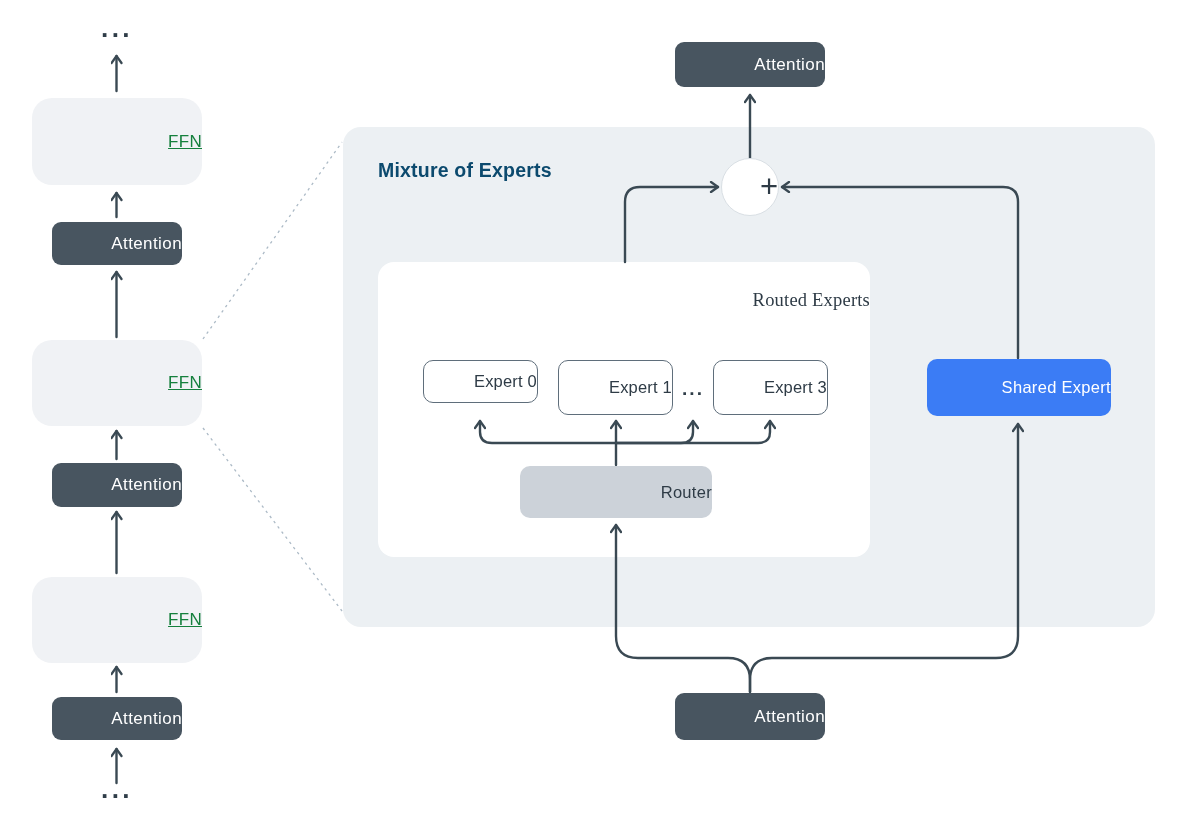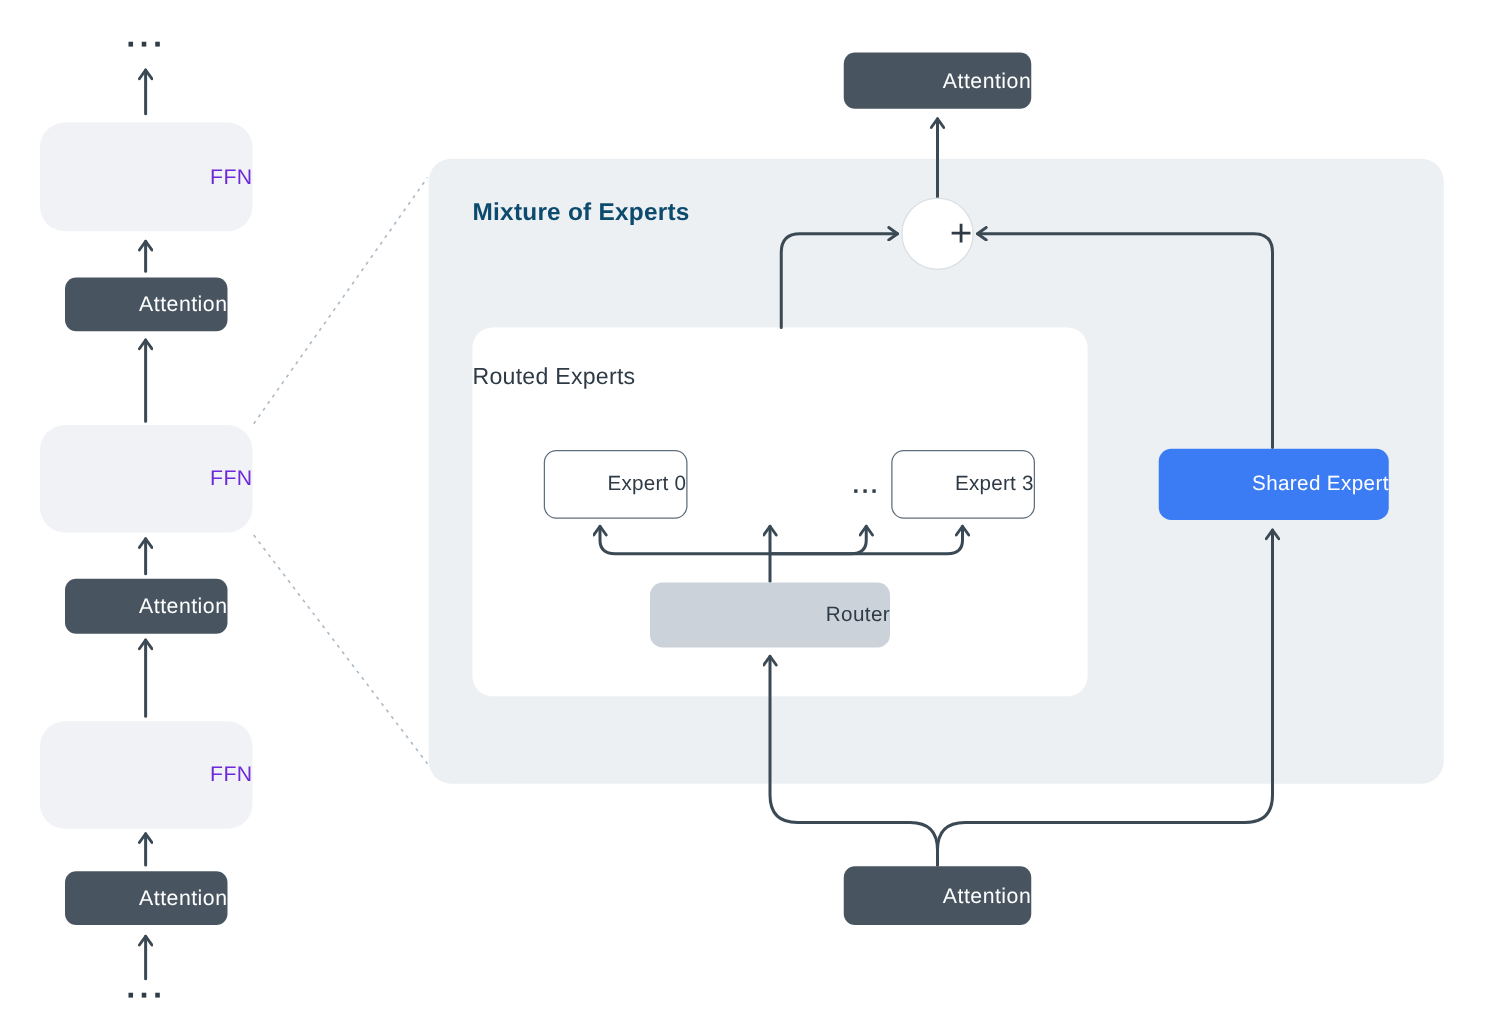--- a/index.html
+++ b/index.html
@@ -6,22 +6,22 @@
   #canvas{
     position:relative;width:1200px;height:817px;background:#ffffff;
     font-family:"Liberation Sans",sans-serif;overflow:hidden;
   }
   .abs{position:absolute;}
   .layer-bg{z-index:1;}
   .layer-wire{z-index:2;}
   .layer-box{z-index:3;}
   .flex-c{display:flex;align-items:center;justify-content:flex-end;}
   .box-light{
-    background:#f0f2f5;border-radius:20px;color:#6d28d9;
-    font-size:17px;letter-spacing:.3px;
+    background:#f0f2f5;border-radius:20px;color:#15803d;
+    font-size:17px;letter-spacing:.3px;text-decoration:underline;
   }
   .box-dark{
     background:#485560;border-radius:9px;color:#ffffff;
     font-size:17px;letter-spacing:.4px;
   }
   .panel{background:#ecf0f3;border-radius:18px;}
   .white-box{background:#ffffff;border-radius:16px;}
   .expert{
     background:#ffffff;border:1.6px solid #5f6e7b;border-radius:10px;
     color:#2e3b46;font-size:16.5px;letter-spacing:.2px;
@@ -36,21 +36,22 @@
   }
   .plus-circle{
     background:#ffffff;border:1.6px solid #d9dfe4;border-radius:50%;
     color:#2e3b46;font-size:31px;font-weight:500;line-height:1;
   }
   .diagram-title{
     color:#0c4a6e;font-size:19.5px;font-weight:600;letter-spacing:.2px;
   }
   .sub-title{
     color:#2e3b46;font-size:18.5px;font-weight:500;letter-spacing:.2px;
-    text-align:left;
+    text-align:right;
+    font-family:Liberation Serif, serif;
   }
   .dots{
     color:#2f3d48;font-weight:700;font-size:26px;letter-spacing:2px;
     line-height:1;text-align:center;
   }
   .dots-small{
     color:#2f3d48;font-weight:700;font-size:19px;letter-spacing:1px;
     line-height:1;text-align:center;
   }
 </style>
@@ -128,22 +129,25 @@
   <div class="abs layer-box box-dark flex-c" style="left:675px;top:42px;width:150px;height:45px;">
     <span>Attention</span>
   </div>
 
   <div class="abs layer-box plus-circle flex-c" style="left:721px;top:158px;width:58px;height:58px;box-sizing:border-box;">
     <span style="margin-top:-2px;">+</span>
   </div>
 
   <div class="abs layer-box sub-title" style="left:378px;top:290px;width:492px;">Routed Experts</div>
 
-  <div class="abs layer-box expert flex-c" style="left:423px;top:360px;width:115px;height:55px;box-sizing:border-box;margin-left:12px;">
+  <div class="abs layer-box expert flex-c" style="left:423px;top:360px;width:115px;height:43px;box-sizing:border-box;">
     <span>Expert 0</span>
+  </div>
+  <div class="abs layer-box expert flex-c" style="left:558px;top:360px;width:115px;height:55px;box-sizing:border-box;">
+    <span>Expert 1</span>
   </div>
   <div class="abs layer-box dots-small" style="left:678px;top:384px;width:30px;">···</div>
   <div class="abs layer-box expert flex-c" style="left:713px;top:360px;width:115px;height:55px;box-sizing:border-box;">
     <span>Expert 3</span>
   </div>
 
   <div class="abs layer-box shared flex-c" style="left:927px;top:359px;width:184px;height:57px;">
     <span>Shared Expert</span>
   </div>
 

